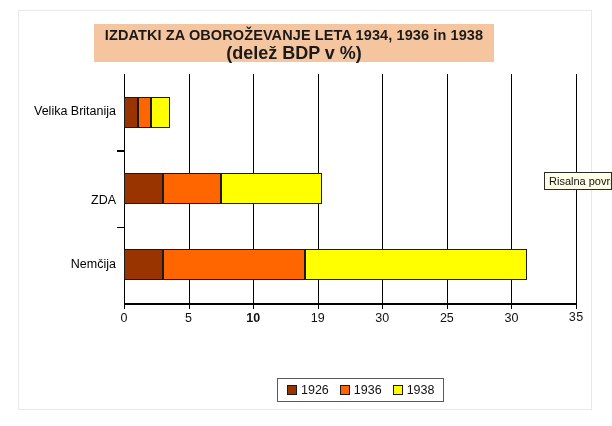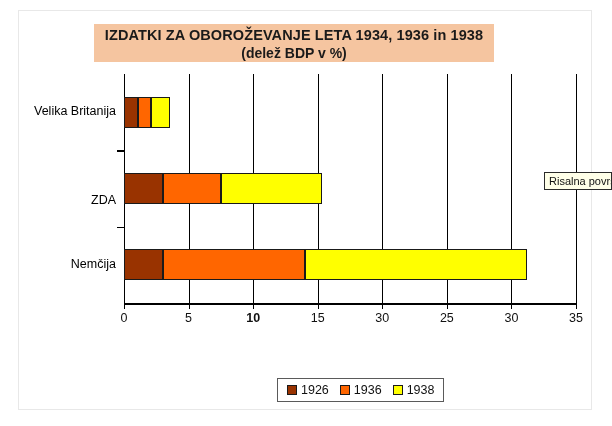--- a/index.html
+++ b/index.html
@@ -32,21 +32,21 @@
     color:#1a1a1a;
     text-align:center;
     font-size:14.5px;
     font-weight:bold;
     line-height:18px;
     padding-top:2px;
     box-sizing:border-box;
     letter-spacing:0.1px;
   }
   #chart-title .line2{
-    font-size:14px;
+    font-size:18px;
     letter-spacing:0px;
   }
   
   #plot{
     position:absolute;
     left:124px; top:74px;
     width:452px; height:229px;
     border-left:1.5px solid #000;
     box-sizing:content-box;
   }
@@ -160,29 +160,29 @@
       <div class="gridline" style="left: 576px; top: 74px;"></div>
     </div>
   <div id="xticks">
       <div class="tick" style="left: 124px;"></div>
       <div class="tick-label" style="left: 124px;">0</div>
       <div class="tick" style="left: 188.571px;"></div>
       <div class="tick-label" style="left: 188.571px;">5</div>
       <div class="tick" style="left: 253.143px;"></div>
       <div class="tick-label" style="left: 253.143px; font-weight: bold;">10</div>
       <div class="tick" style="left: 317.714px;"></div>
-      <div class="tick-label" style="left: 317.714px;">15</div>
+      <div class="tick-label" style="left: 317.714px;">19</div>
       <div class="tick" style="left: 382.286px;"></div>
       <div class="tick-label" style="left: 382.286px;">30</div>
       <div class="tick" style="left: 446.857px;"></div>
       <div class="tick-label" style="left: 446.857px;">25</div>
       <div class="tick" style="left: 511.429px;"></div>
       <div class="tick-label" style="left: 511.429px;">30</div>
       <div class="tick" style="left: 576px;"></div>
-      <div class="tick-label" style="left: 576px;">35</div>
+      <div class="tick-label" style="left: 576px; font-family: Liberation Mono, monospace;">35</div>
     </div>
   <div id="ycats">
       <div class="cat-label" style="top: 104.167px; right: 496px;">Velika Britanija</div>
       <div class="ycat-tick" style="top: 150.333px;"></div>
       <div class="cat-label" style="top: 193px; right: 496px;">ZDA</div>
       <div class="ycat-tick" style="top: 226.667px;"></div>
       <div class="cat-label" style="top: 256.833px; right: 496px;">Nemčija</div>
     </div>
   <div id="bars">
       <div class="bar-seg" style="left: 124px; width: 14.2057px; top: 96.6667px; background: rgb(153, 51, 0);"></div>

